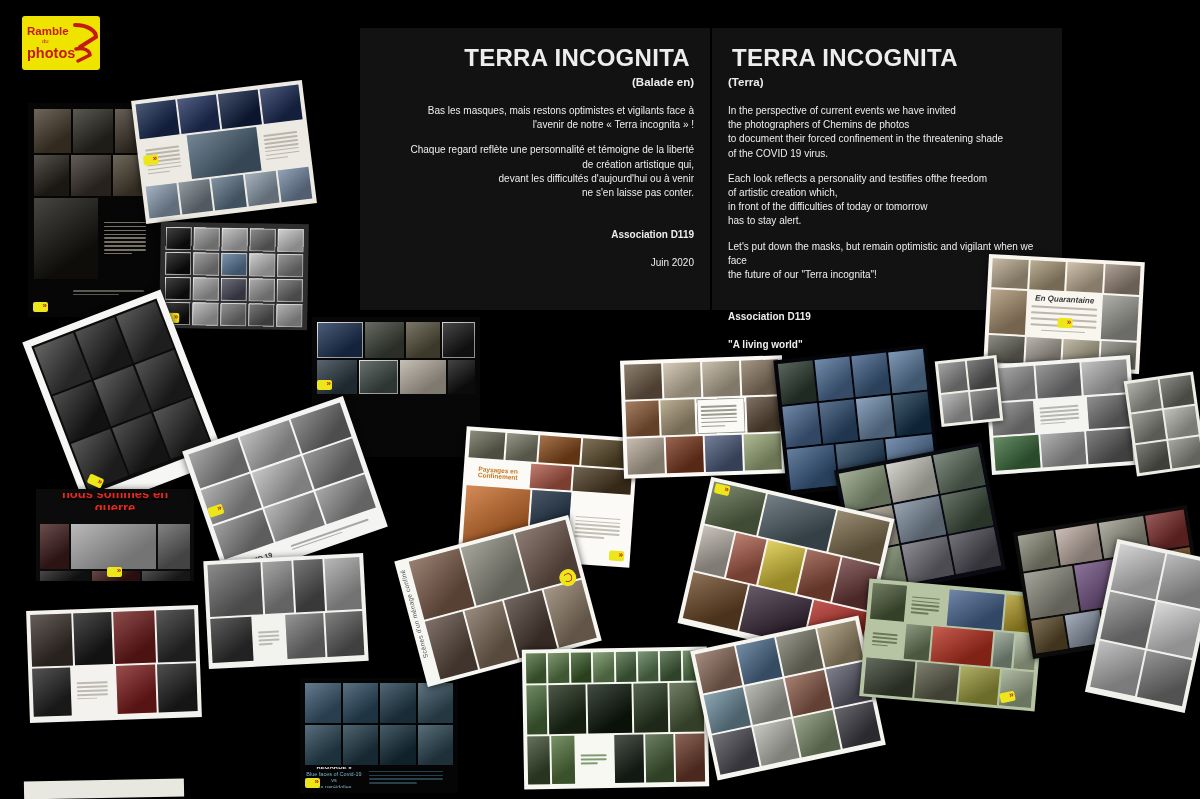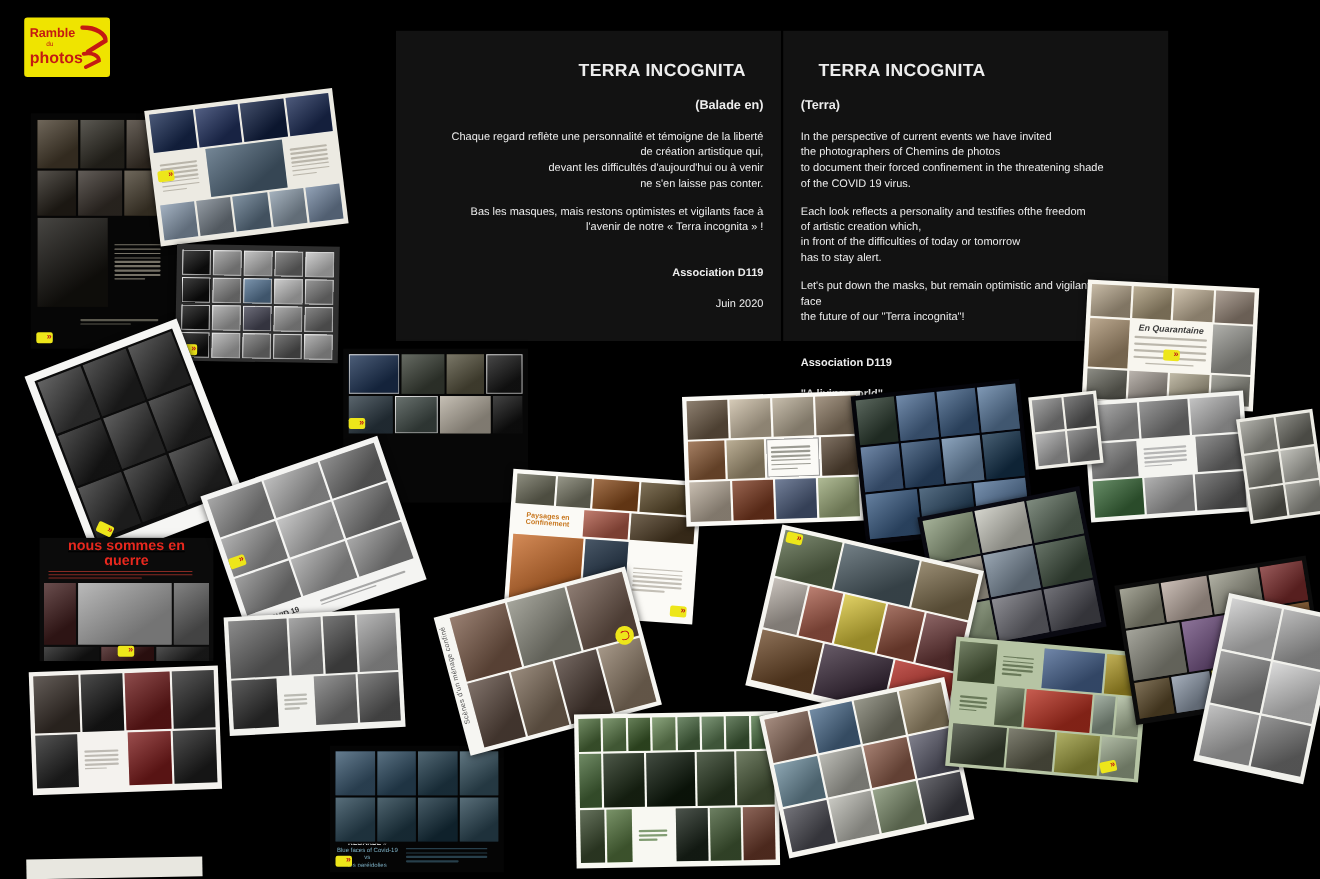--- a/index.html
+++ b/index.html
@@ -4,21 +4,21 @@
 <style>
   html,body{margin:0;padding:0;background:#000;}
   .stage{position:relative;width:1200px;height:799px;background:#000;overflow:hidden;
          font-family:"Liberation Sans",sans-serif;}
 
   
   .panel{position:absolute;top:28px;height:282px;background:#121212;color:#ededed;
          padding:12px 16px;box-sizing:border-box;z-index:1;}
   .panel-fr{left:360px;width:350px;text-align:right;}
   .panel-en{left:712px;width:350px;text-align:left;}
-  .panel h1{font-size:16px;margin:16px;font-weight:bold;letter-spacing:.3px;}
+  .panel h1{font-size:24px;margin:4px;font-weight:bold;letter-spacing:.3px;}
   .panel .sub{font-weight:bold;font-size:11.5px;margin:1px 0 16px 0;}
   .panel p{font-size:10px;line-height:1.42;white-space:pre-line;margin:11px 0;}
   .sig{font-size:10px;line-height:1.4;margin-top:14px;white-space:pre-line;}
   .sig .b{font-weight:bold;}
 
   
   .logo{position:absolute;left:22px;top:16px;width:78px;height:54px;background:#efe400;
         border-radius:3px;display:flex;align-items:center;padding:4px 5px;box-sizing:border-box;z-index:6;}
   .logo-text{display:flex;flex-direction:column;color:#c41a12;line-height:1;}
   .l1{font-size:11.5px;font-weight:bold;}
@@ -66,26 +66,26 @@
     </div>
     <svg class="logo-arrow" width="26" height="40" viewBox="0 0 26 40">
       <path d="M3 2 C16 2 24 8 24 14 L8 24" fill="none" stroke="#c41a12" stroke-width="4" stroke-linecap="round"></path>
       <path d="M4 26 C12 24 18 28 18 32 L6 38" fill="none" stroke="#c41a12" stroke-width="3.4" stroke-linecap="round"></path>
     </svg>
   </div>
 
   <div class="panel panel-fr">
     <h1>TERRA INCOGNITA</h1>
     <div class="sub">(Balade en)</div>
+    <p>Bas les masques, mais restons optimistes et vigilants face à
+l'avenir de notre « Terra incognita » !</p>
     <p>Chaque regard reflète une personnalité et témoigne de la liberté
 de création artistique qui,
 devant les difficultés d'aujourd'hui ou à venir
 ne s'en laisse pas conter.</p>
-    <p>Bas les masques, mais restons optimistes et vigilants face à
-l'avenir de notre « Terra incognita » !</p>
     <div class="sig">
       <div class="b">Association D119</div>
       <div>Juin 2020</div>
     </div>
   </div>
 
   <div class="panel panel-en">
     <h1>TERRA INCOGNITA</h1>
     <div class="sub">(Terra)</div>
     <p>In the perspective of current events we have invited
@@ -233,21 +233,21 @@
           <div class="ccell p" style="flex-grow: 22; background: rgb(22, 22, 22); box-shadow: rgb(204, 204, 204) 0px 0px 0px 1px inset;"></div>
         </div>
         <div class="crow" style="height: 26%;">
           <div class="ccell p" style="flex-grow: 26; background: rgb(44, 58, 68);"></div>
           <div class="ccell p" style="flex-grow: 26; background: rgb(65, 76, 72); box-shadow: rgb(221, 221, 221) 0px 0px 0px 1px inset;"></div>
           <div class="ccell p" style="flex-grow: 30; background: rgb(182, 174, 160);"></div>
           <div class="ccell p" style="flex-grow: 18; background: rgb(16, 16, 16);"></div>
         </div>
         <div class="chip chip-ml"></div>
       </div>
-      <div class="collage" style="left: 36px; top: 489px; width: 158px; height: 112px; transform: rotate(0deg); background: rgb(11, 11, 11); padding: 4px; text-decoration: underline;">
+      <div class="collage" style="left: 36px; top: 489px; width: 158px; height: 92px; transform: rotate(0deg); background: rgb(11, 11, 11); padding: 4px; text-decoration: underline;">
         <div class="crow" style="height: 20%;">
           <div class="ccell ctext" style="flex-grow: 1; color: rgb(232, 40, 30); font-size: 13px; font-weight: bold;">nous sommes en guerre</div>
         </div>
         <div class="crow" style="height: 12%;">
           <div class="ccell clines" style="flex-grow: 1;">
             <div class="tline" style="background: rgb(160, 48, 40); width: 92%;"></div>
             <div class="tline" style="background: rgb(160, 48, 40); width: 92%;"></div>
             <div class="tline" style="background: rgb(160, 48, 40); width: 60%;"></div>
           </div>
         </div>

